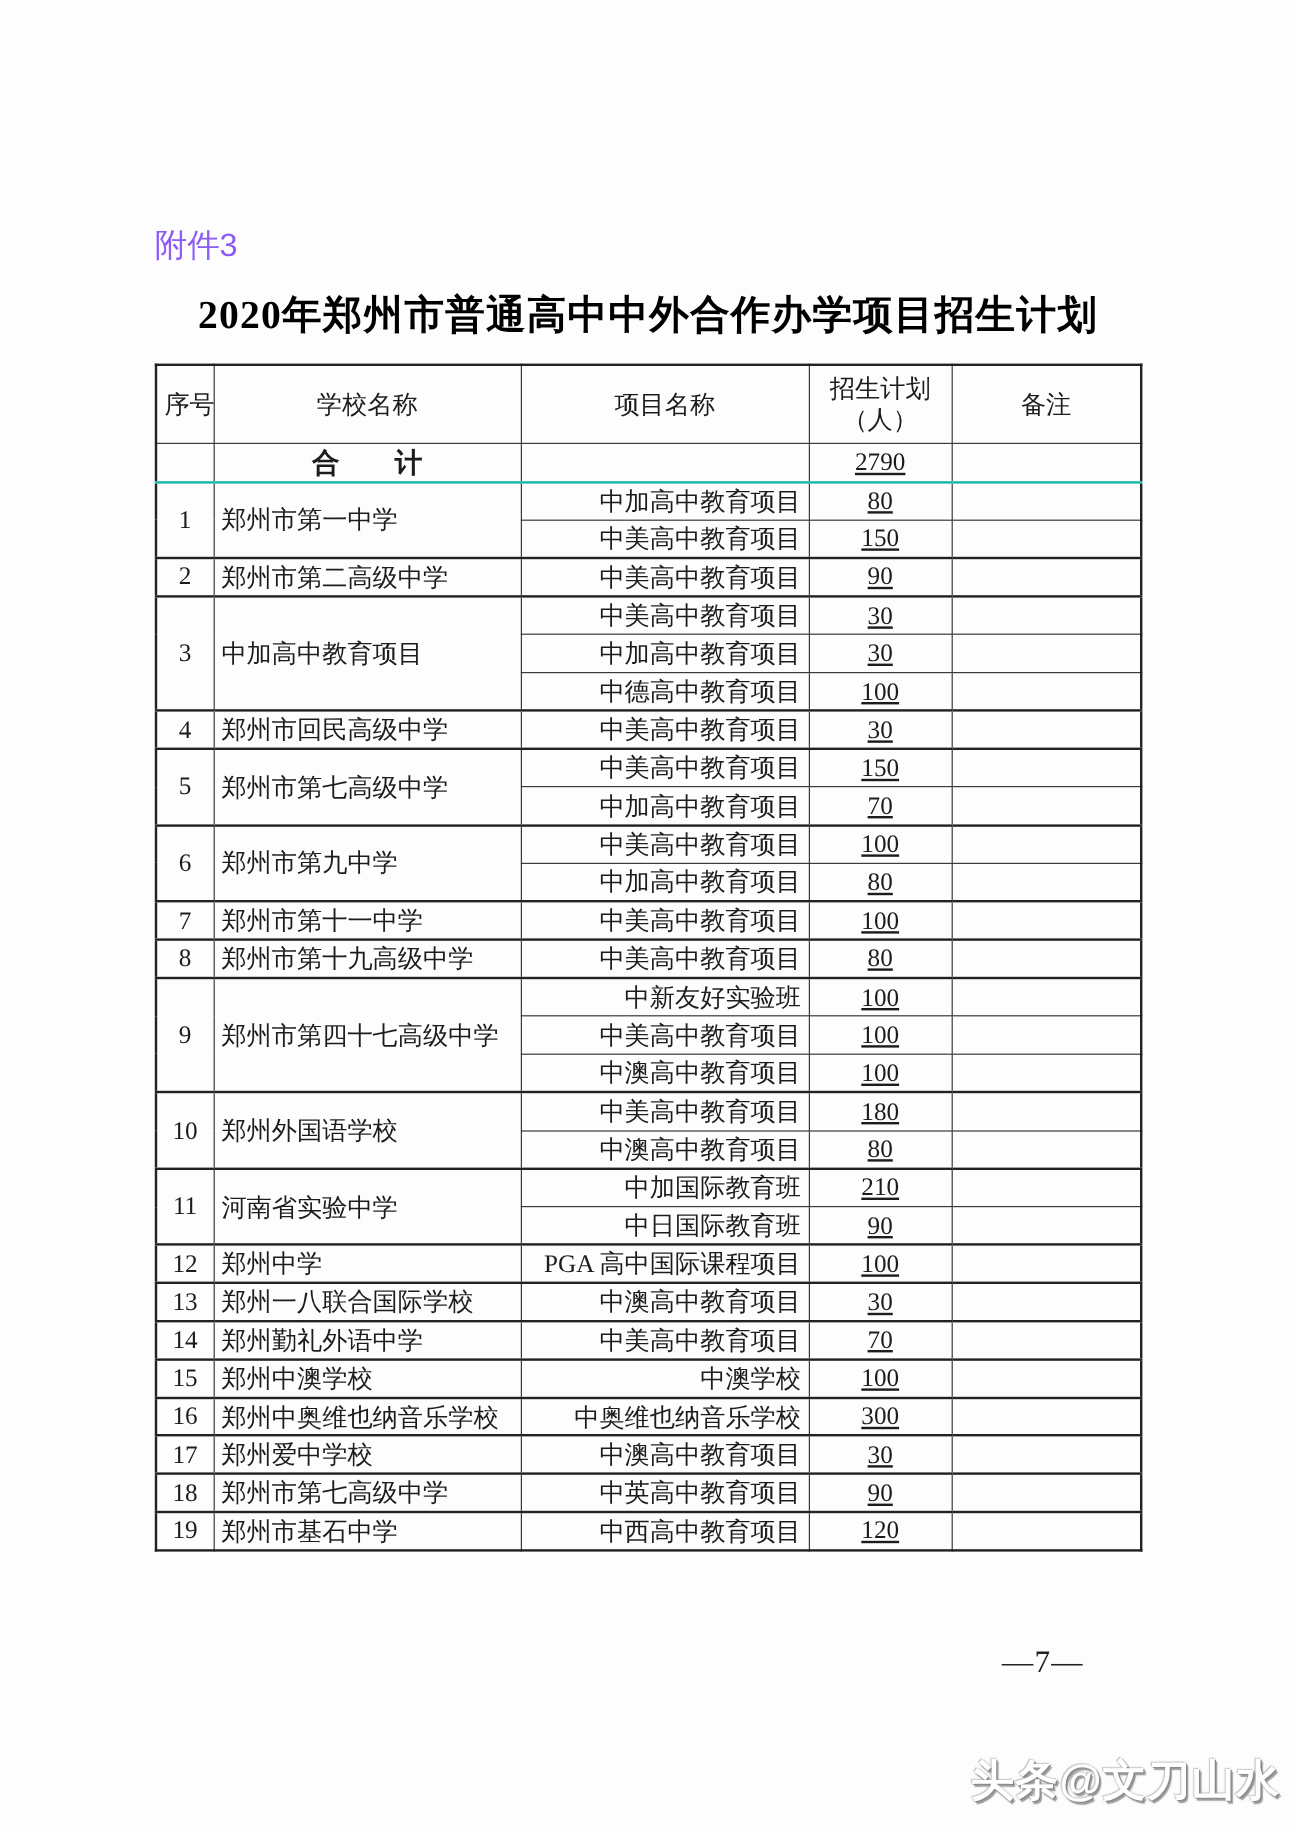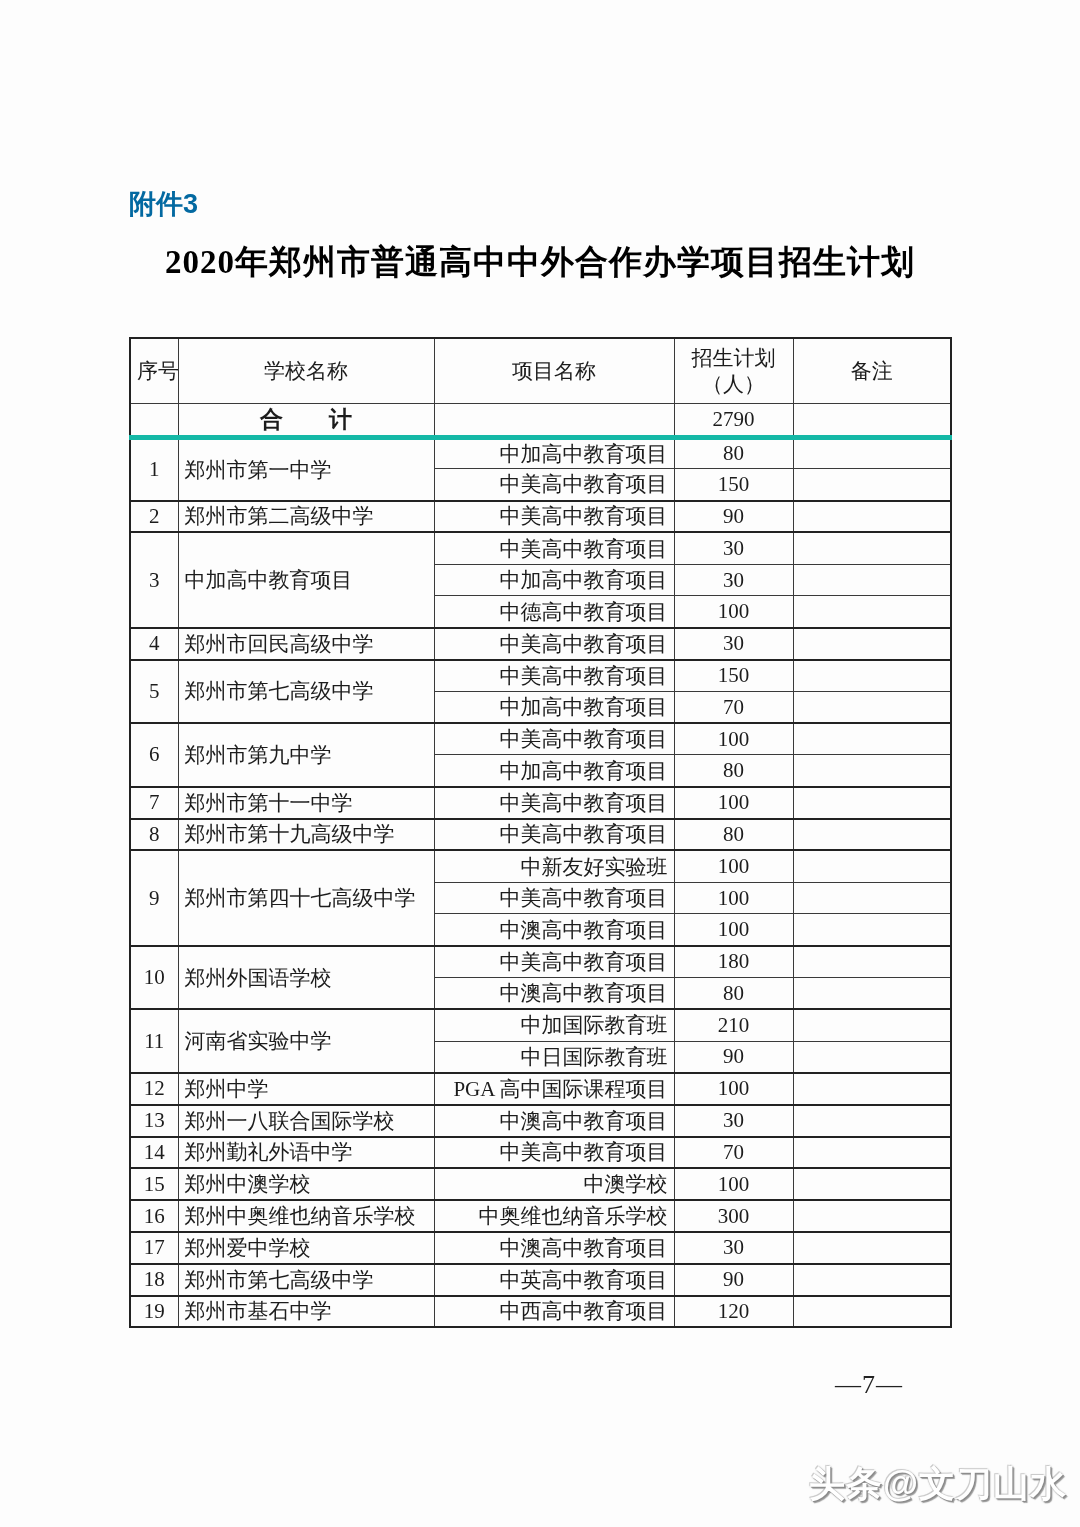--- a/index.html
+++ b/index.html
@@ -9,21 +9,21 @@
     font-family:"Liberation Serif","DejaVu Serif",serif;
     color:#1c1c1c;
   }
   .page{
     position:relative;width:1080px;height:1527px;
     background:#fdfdfd;overflow:hidden;
   }
   .attachment{
     position:absolute;left:129px;top:186px;
     font-family:"Liberation Sans","DejaVu Sans",sans-serif;
-    font-weight:bold;font-size:27px;color:#0369a1;
+    font-weight:normal;font-size:27px;color:#8b5cf6;
   }
   .title{
     position:absolute;left:0;top:240px;width:100%;
     margin:0;text-align:center;
     font-size:33px;font-weight:bold;color:#000;
     letter-spacing:1px;
   }
   table.enroll{
     position:absolute;left:129px;top:303px;
     width:821px;border-collapse:collapse;table-layout:fixed;
@@ -32,33 +32,33 @@
   table.enroll col.c-no{width:48px;}
   table.enroll col.c-school{width:256px;}
   table.enroll col.c-project{width:240px;}
   table.enroll col.c-plan{width:119px;}
   table.enroll col.c-remark{width:158px;}
   table.enroll th, table.enroll td{
     border:1px solid #3a3a3a;
     padding:0 6px;
     overflow:hidden;white-space:nowrap;
   }
-  table.enroll{border:2px solid #222;margin-top:34px;}
+  table.enroll{border:2px solid #222;}
   thead tr{height:65px;}
   thead th{
     font-weight:normal;text-align:center;
     border-bottom:2px solid #222;
     line-height:1.25;
   }
   tr.total-row{height:29px;}
-  tr.total-row td{border-bottom:5px solid #14b8a6;}
+  tr.total-row td{border-bottom:2px solid #14b8a6;}
   td.col-no{text-align:center;}
   td.col-school{text-align:left;padding-left:9px;}
   td.col-project{text-align:right;padding-left:9px;}
-  td.col-plan{text-align:center;}
+  td.col-plan{text-align:center;text-decoration:underline;}
   td.total-label{
     text-align:center;font-weight:bold;font-size:23px;
   }
   tbody tr.prog-row{height:31.8px;}
   tbody tr.group-start td{border-top:2px solid #222;}
   .page-number{
     position:absolute;top:1370px;right:177px;
     font-size:26px;color:#222;letter-spacing:1px;
   }
   .watermark{

